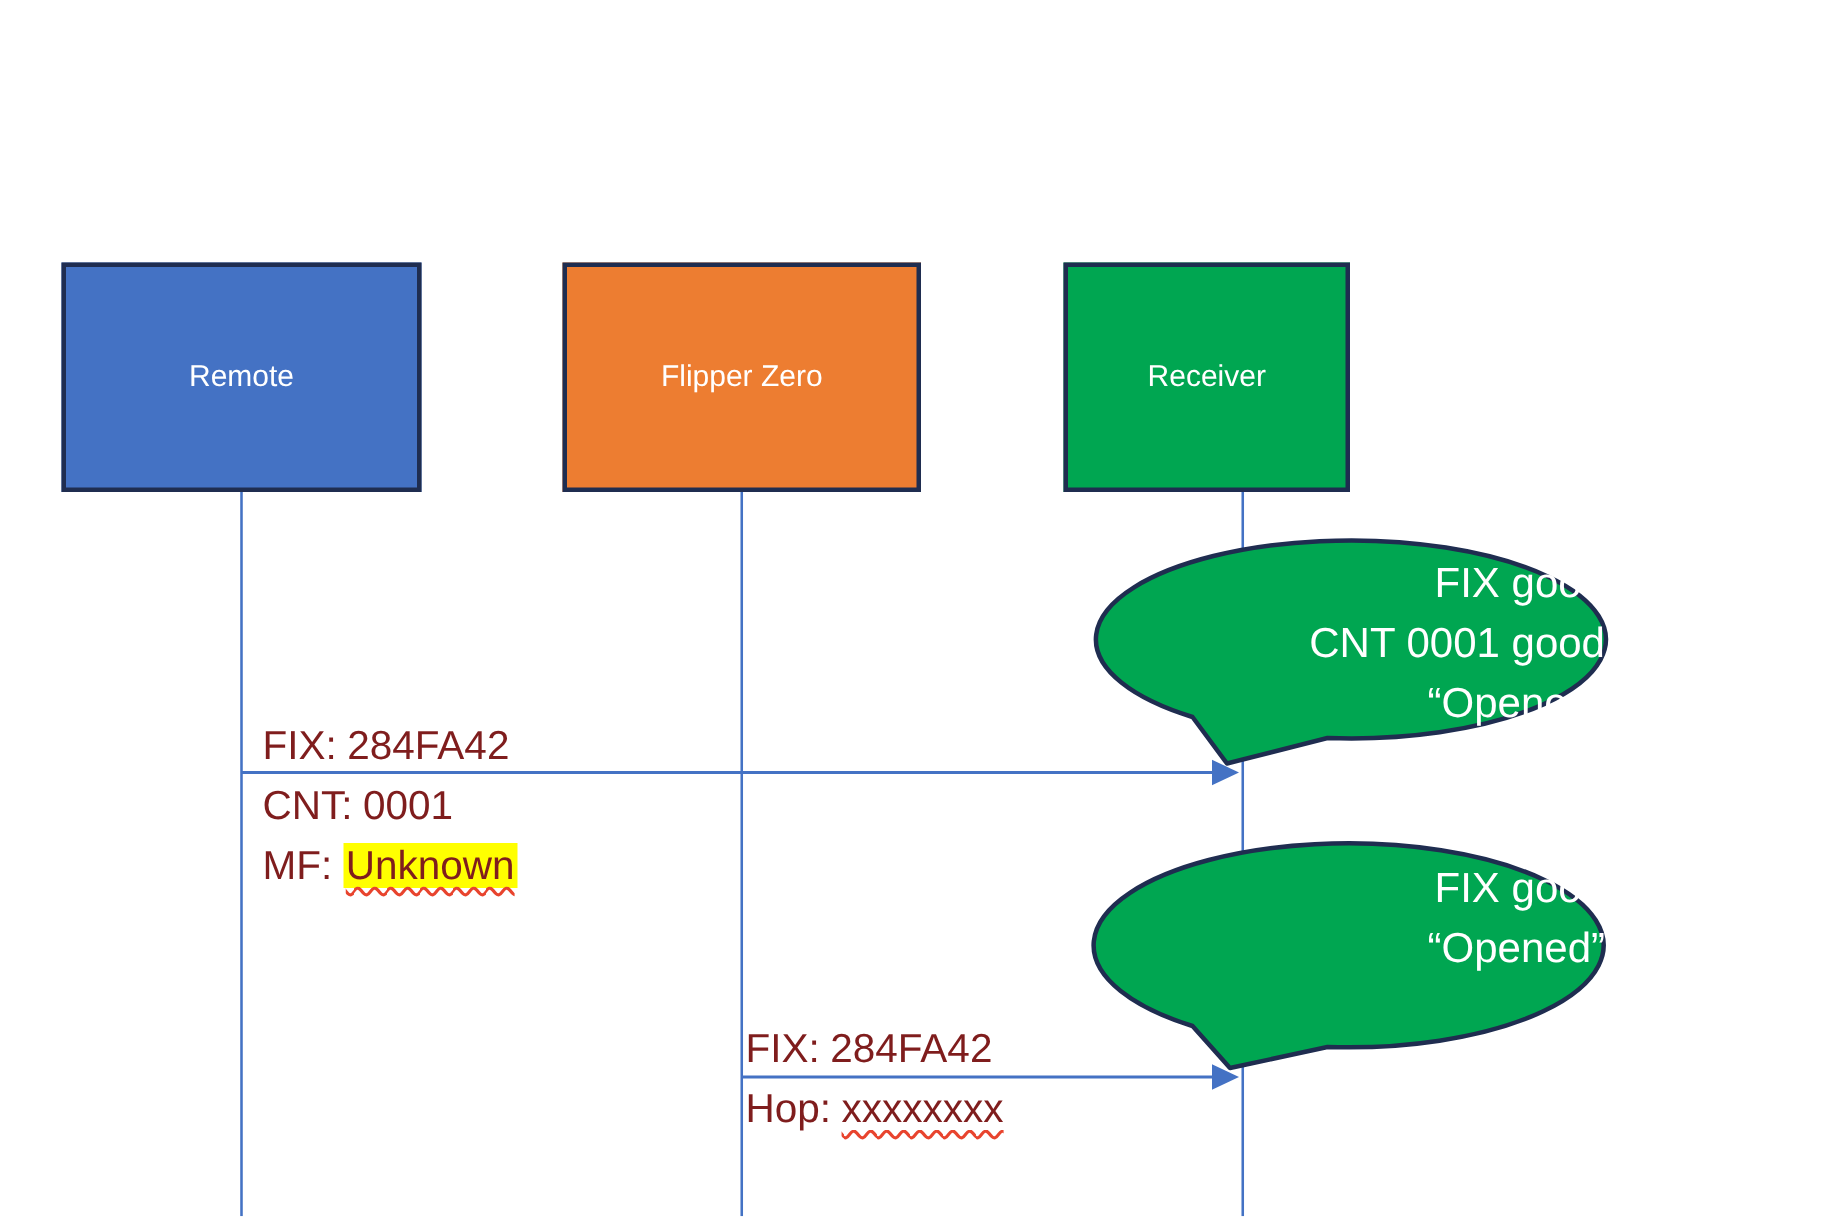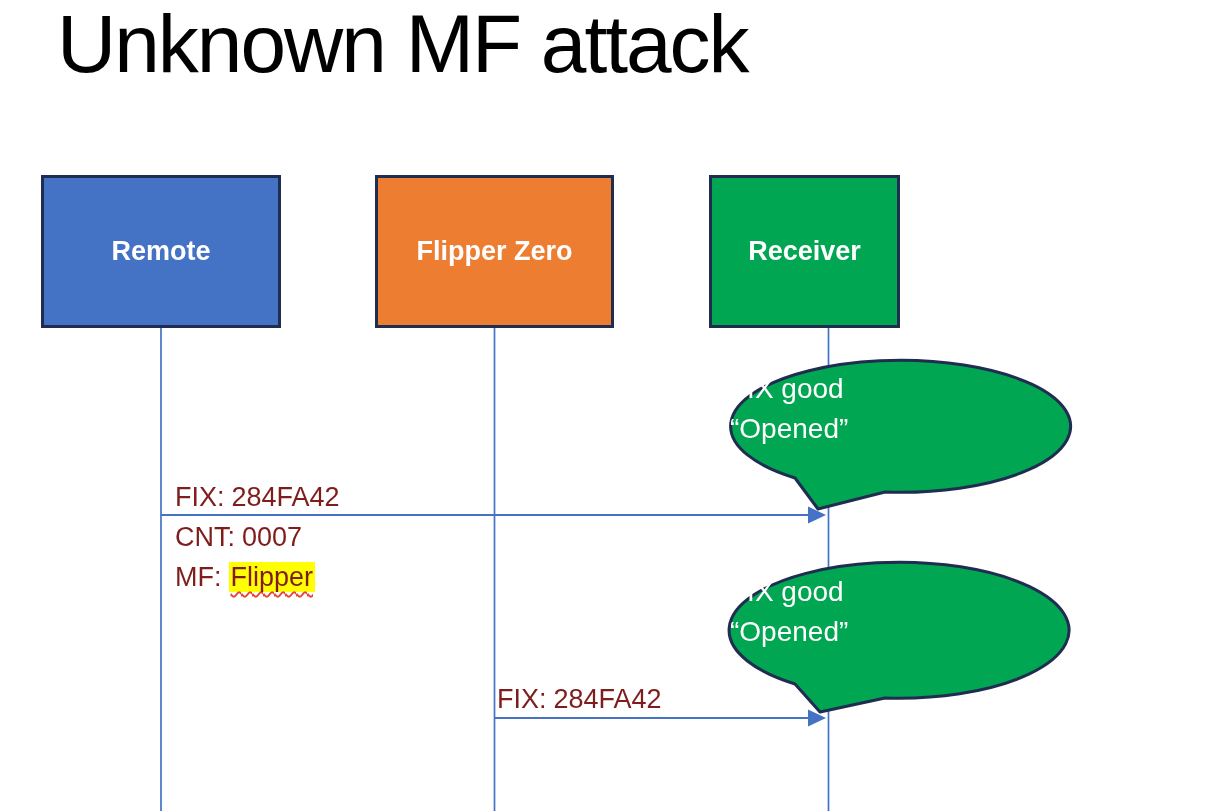--- a/index.html
+++ b/index.html
@@ -20,37 +20,36 @@
     color: #000000;
     white-space: nowrap;
   }
   .actor {
     position: absolute;
     top: 175px; height: 153px;
     box-sizing: border-box;
     border: 3px solid var(--shape-border);
     display: flex; align-items: center; justify-content: center;
     color: var(--text-white);
-    font-size: 27px;
-    font-weight: bold;
+    font-size: 20px;
   }
   #actor-remote   { left: 41px;  width: 240px; background: var(--actor-remote); }
   #actor-flipper  { left: 375px; width: 239px; background: var(--actor-flipper); }
   #actor-receiver { left: 709px; width: 191px; background: var(--actor-receiver); }
 
   .diagram-svg { position: absolute; left: 0; top: 0; width: 1216px; height: 811px; }
   .lifeline { stroke: var(--connector-blue); stroke-width: 1.7; }
   .msg-line-stroke { stroke: var(--connector-blue); stroke-width: 2; }
   .arrowhead { fill: var(--connector-blue); }
   .bubble { fill: var(--bubble-green); stroke: var(--shape-border); stroke-width: 3; }
 
   .callout-text {
     position: absolute;
     left: 730px; width: 340px;
-    text-align: left;
+    text-align: right;
     color: var(--text-white);
     font-size: 28px; line-height: 40px;
   }
   #callout1-text { top: 369px; }
   #callout2-text { top: 572px; }
 
   .msg-block {
     position: absolute;
     color: #7f1d1d;
     font-size: 27px; line-height: 40px;
@@ -67,21 +66,20 @@
     text-decoration-thickness: 1.5px;
     text-underline-offset: 5px;
     text-decoration-skip-ink: none;
   }
 </style>
 </head>
 <body>
 
 <div class="slide">
 
-  <div class="slide-title">Unknown MF attack</div>
 
   <div class="actor" id="actor-remote">
     <span>Remote</span>
   </div>
   <div class="actor" id="actor-flipper">
     <span>Flipper Zero</span>
   </div>
   <div class="actor" id="actor-receiver">
     <span>Receiver</span>
   </div>
@@ -96,38 +94,42 @@
     <polygon class="arrowhead" points="808,506.5 826,515 808,523.5"></polygon>
     <line class="msg-line-stroke" x1="494.5" y1="718" x2="810" y2="718"></line>
     <polygon class="arrowhead" points="808,709.5 826,718 808,726.5"></polygon>
 
     <path class="bubble" stroke-linejoin="round" d="M 885 492 A 170 66 0 1 0 795 478 L 818 509 Z"></path>
     <path class="bubble" stroke-linejoin="round" d="M 885 698 A 170 68 0 1 0 795 684 L 820 712 Z"></path>
   </svg>
 
   <div class="callout-text" id="callout1-text">
     <div>FIX good</div>
+    <div>CNT 0001 good</div>
     <div>“Opened”</div>
   </div>
   <div class="callout-text" id="callout2-text">
     <div>FIX good</div>
     <div>“Opened”</div>
   </div>
 
   <div class="msg-block" id="msg1-labels">
     <div>
       <span class="pfx">FIX:</span><span>284FA42</span>
     </div>
     <div>
-      <span class="pfx">CNT:</span><span>0007</span>
+      <span class="pfx">CNT:</span><span>0001</span>
     </div>
     <div>
-      <span class="pfx">MF:</span><span class="hl sq">Flipper</span>
+      <span class="pfx">MF:</span><span class="hl sq">Unknown</span>
     </div>
   </div>
 
   <div class="msg-block" id="msg2-labels">
     <div>
       <span class="pfx">FIX:</span><span>284FA42</span>
     </div>
+    <div>
+      <span class="pfx">Hop:</span><span class="sq">xxxxxxxx</span>
+    </div>
   </div>
 
 </div>
 
 </body></html>

